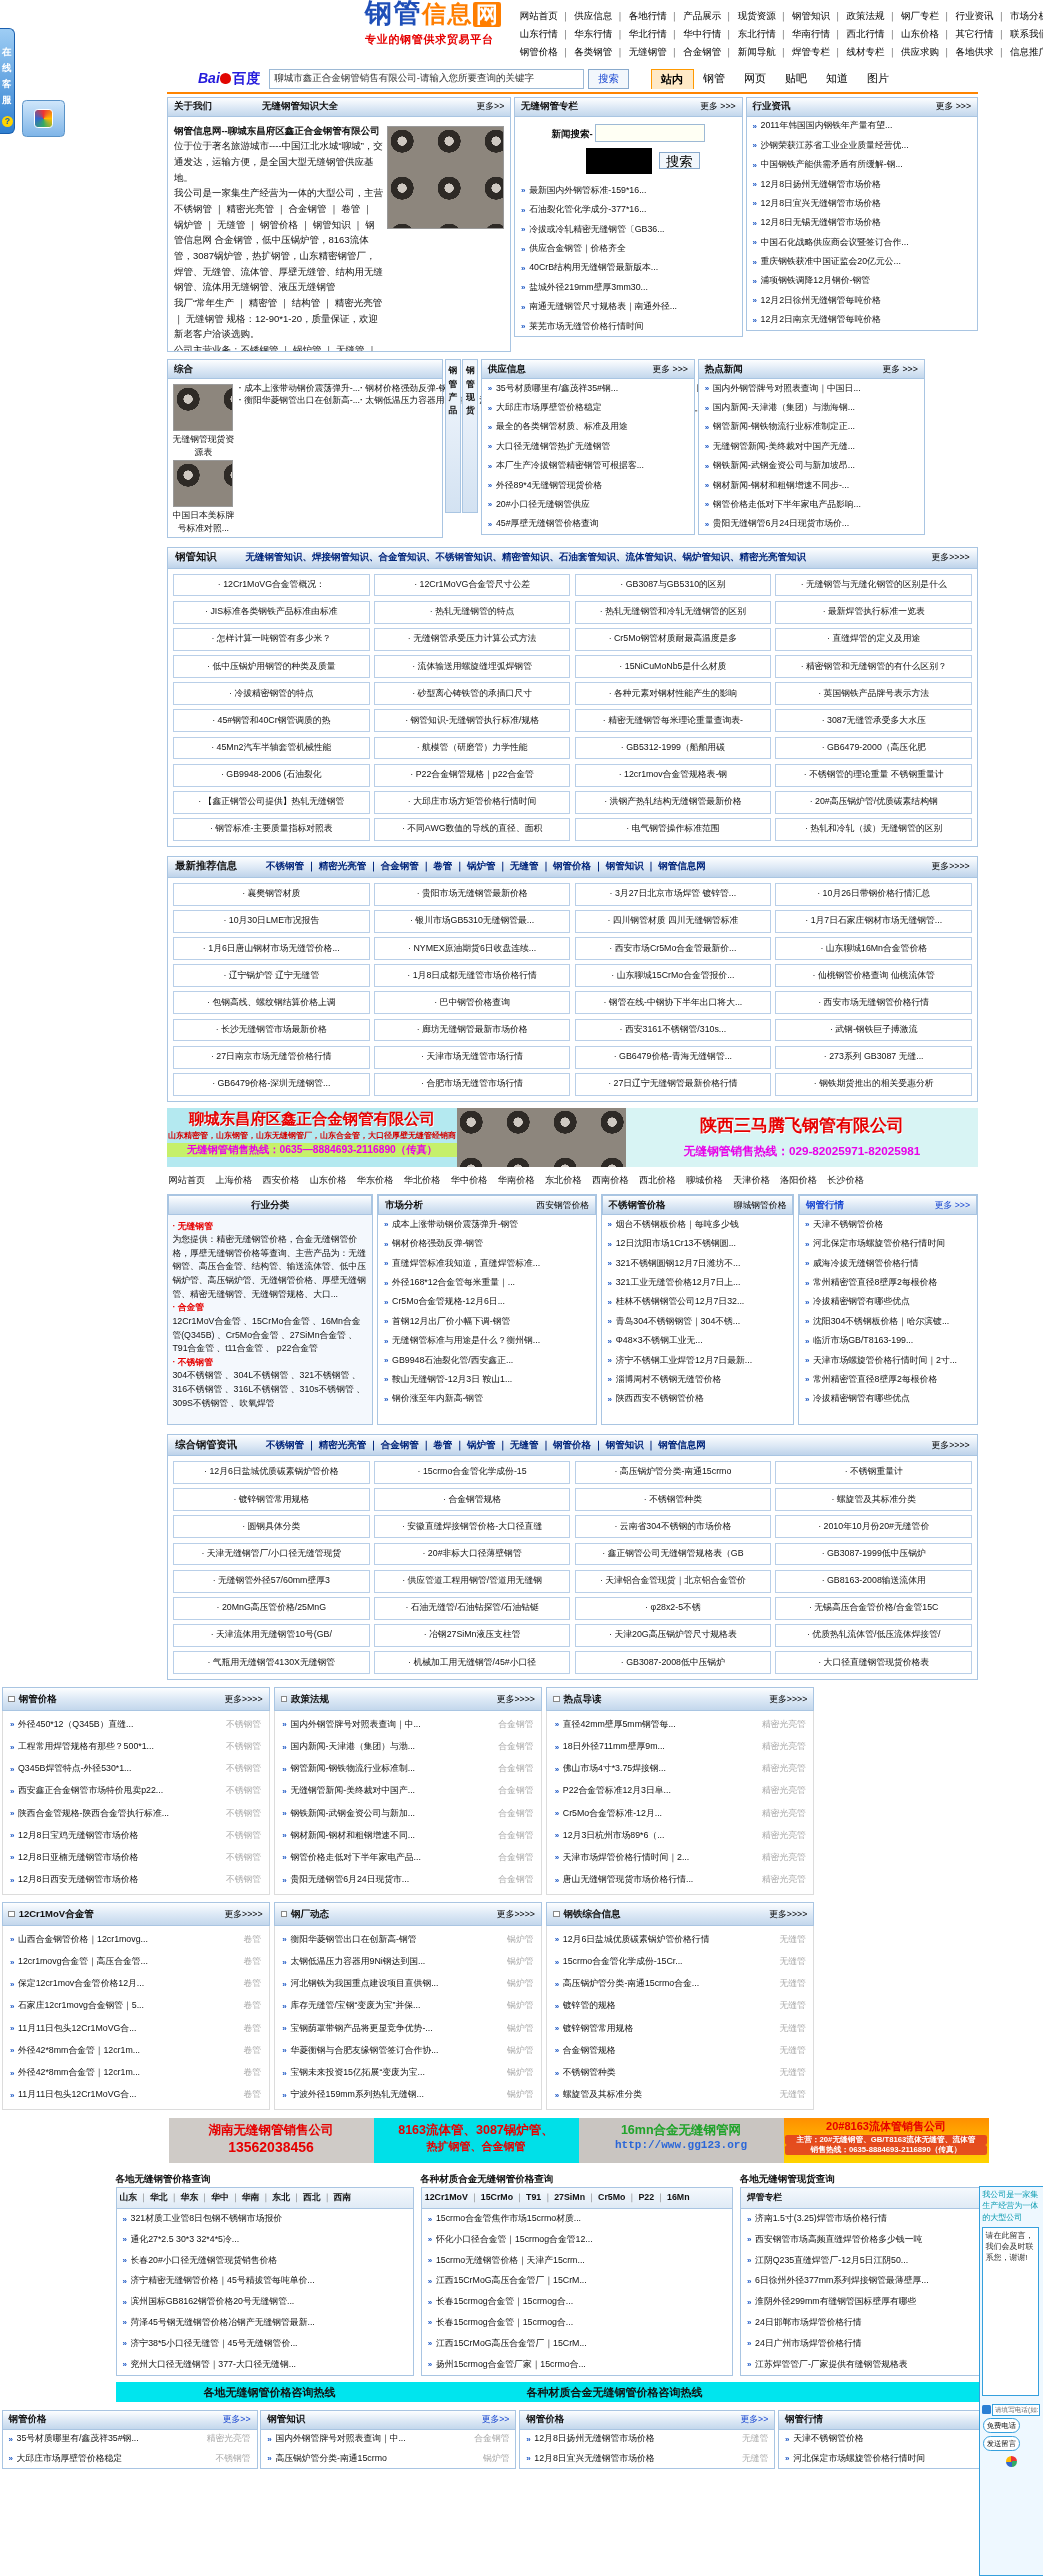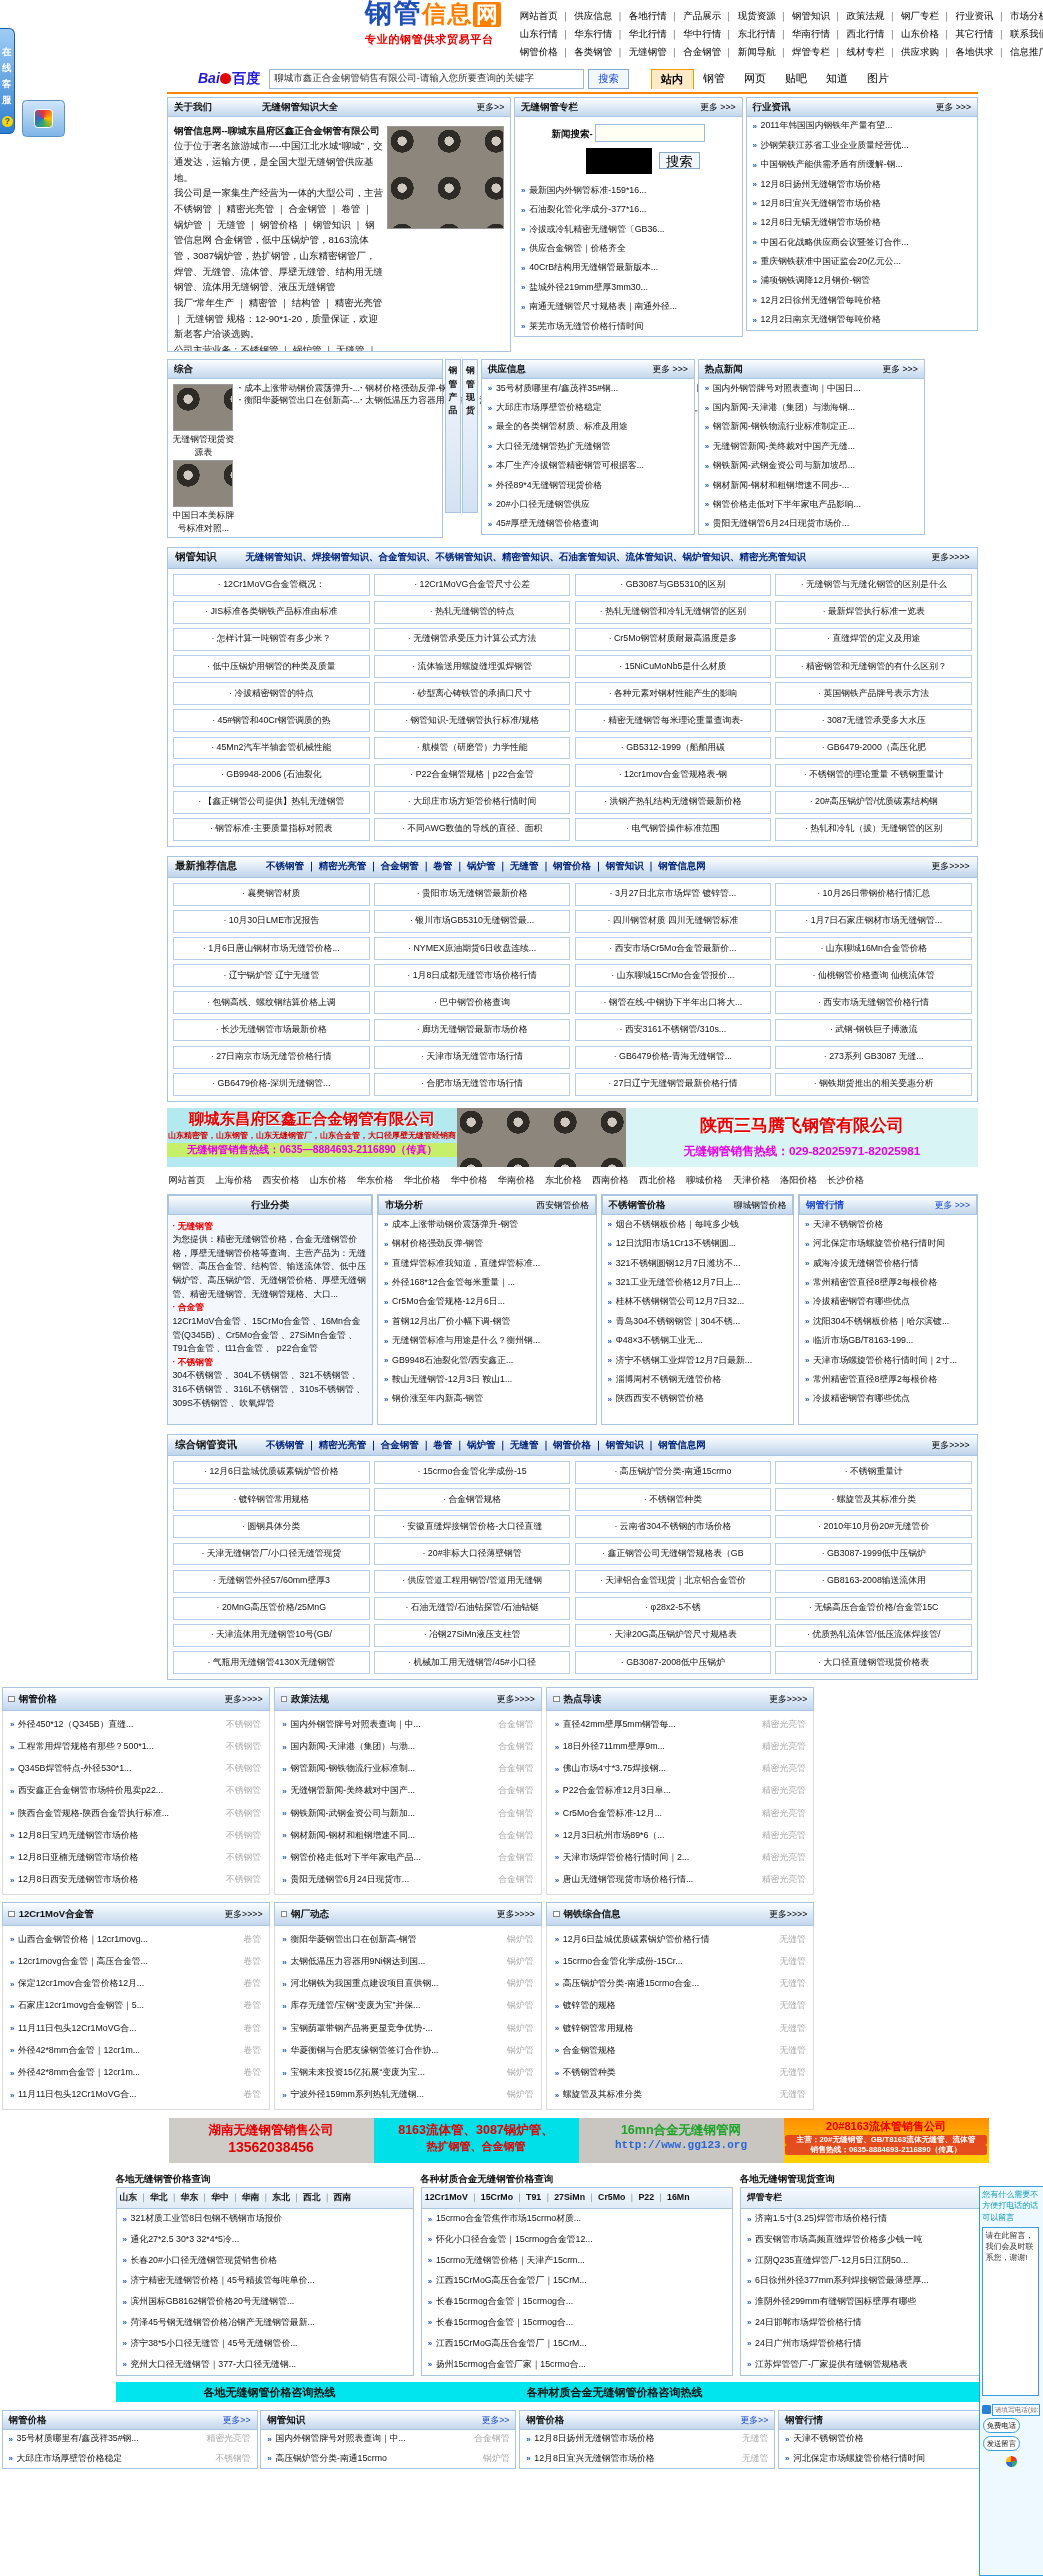--- a/index.html
+++ b/index.html
@@ -26,21 +26,21 @@
   .bdlogo{font-weight:bold;font-size:14px;margin-right:8.8px;white-space:nowrap}
   .bd1{color:#2319dc;font-style:italic}
   .paw{display:inline-block;width:11px;height:11px;border-radius:50% 50% 45% 45%;background:#e10601;position:relative;top:1.5px;margin:0 0.7px}
   .bd2{color:#2319dc}
   .s-input{width:315px;height:20px;border:0.7px solid #9db9d5;padding:0 4.4px;font-size:9.5px;color:#333;font-family:inherit}
   .s-btn{height:20px;margin-left:4.4px;padding:0 8.8px;border:0.7px solid #88a9cc;background:#f2f7fc;color:#1947d1;font-size:10.3px;cursor:pointer}
   .stabs{display:flex;margin-left:22px}
   .stab{padding:2.2px 9.5px;font-size:11px;color:#000;cursor:pointer}
   .stab.sel{background:#ffe9c6;border:0.7px solid #ff9900;border-bottom:none;font-weight:bold}
   
-  .hbar{height:20px;line-height:18.3px;background:linear-gradient(#fdfeff,#dce8f5 55%,#c3d7ec);border:0.7px solid #a9c5e2;padding:0 5.9px;display:flex;align-items:flex-start}
+  .hbar{height:20px;line-height:18.3px;background:linear-gradient(#fdfeff,#dce8f5 55%,#c3d7ec);border:0.7px solid #a9c5e2;padding:0 5.9px;display:flex;align-items:flex-end}
   .hbar b{font-size:9.5px}
   .more{margin-left:auto;font-size:8.8px;color:#000;white-space:nowrap}
   .more.blue,.t-blue{color:#1947d1}
   .box{border:0.7px solid #a9c5e2;border-top:none;background:#fff}
   .li-arrow,.li-tag{display:flex;align-items:center;padding:3.7px 5.9px;white-space:nowrap;overflow:hidden}
   .bullet{color:#cc2200;font-weight:bold;margin-right:3.7px;font-size:8px}
   .bullet::before{content:"»";color:#1a56c4}
   .bullet::after{content:""}
   .ltext{overflow:hidden;text-overflow:ellipsis;flex:0 1 auto}
   .gtag{color:#aaa;margin-left:auto;padding-left:5.9px}
@@ -1252,21 +1252,21 @@
               <span class="bullet"></span>
               <a class="ltext">河北保定市场螺旋管价格行情时间</a>
               <span class="gtag">螺旋管</span>
             </div>
           </div>
       </div>
     </div>
   </div>
 
   <div class="msgpanel">
-    <div class="tip">您有什么需要不方便打电话的话可以留言</div>
+    <div class="tip">我公司是一家集生产经营为一体的大型公司</div>
     <textarea style="">请在此留言，我们会及时联系您，谢谢!</textarea>
     <div class="msgphone">
       <span class="phicon"></span>
       <input placeholder="请填写电话(如:01088888888)" style="">
     </div>
     <div class="msgbtns">
       <span class="pill">免费电话</span>
       <span class="pill">发送留言</span>
     </div>
     <div class="pinwheel"></div>

